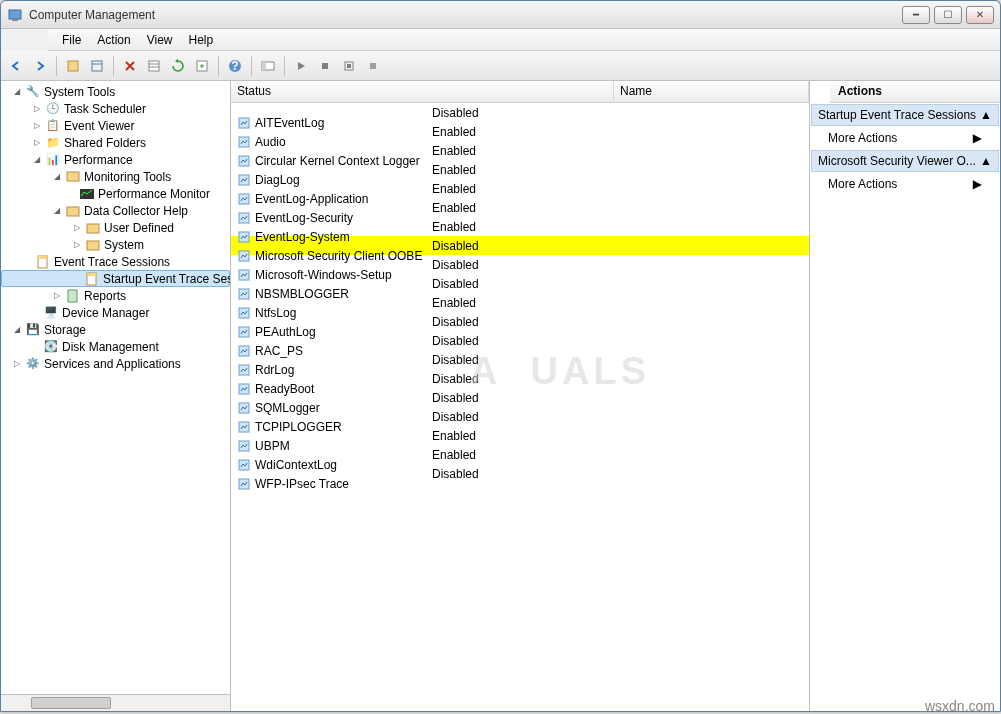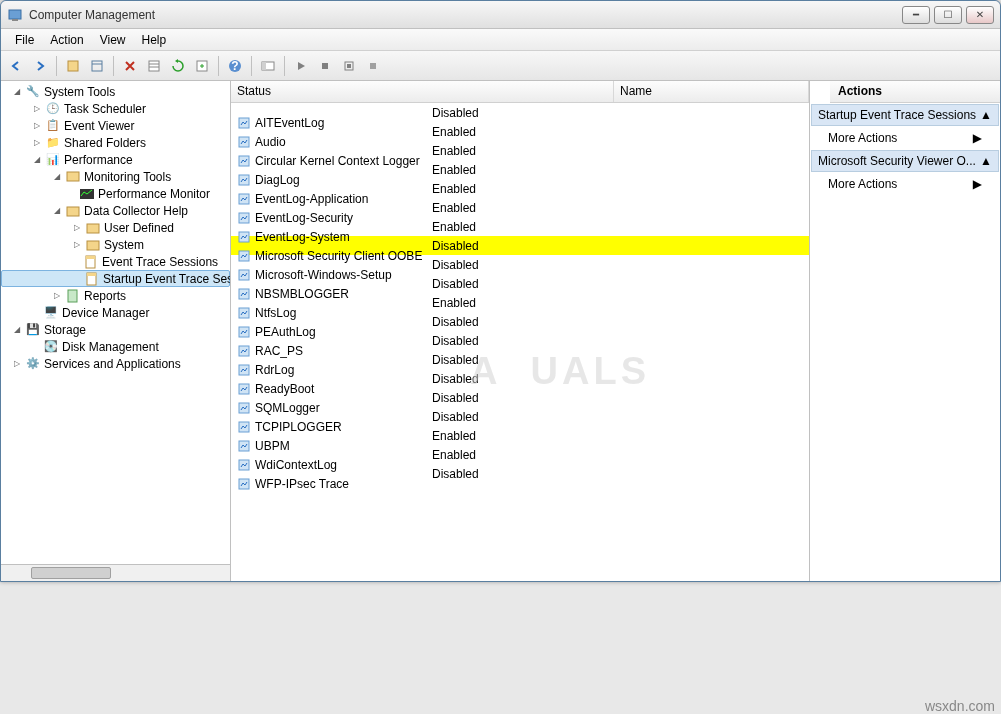--- a/index.html
+++ b/index.html
@@ -1,27 +1,27 @@
 <!DOCTYPE html>
 <html><head>
 <meta charset="utf-8">
 <style>
 * { box-sizing: border-box; margin: 0; padding: 0; font-family: "Segoe UI", Tahoma, sans-serif; font-size: 12px; }
 body { background: #e8e8e8; width: 1001px; height: 714px; overflow: hidden; }
 
-.window { width: 1001px; height: 582px; background: #f0f0f0; border: 1px solid #5a7fa0; border-radius: 6px 6px 0 0; display: flex; flex-direction: column; box-shadow: 0 0 4px rgba(0,0,0,0.3); }
+.window { width: 1001px; height: 712px; background: #f0f0f0; border: 1px solid #5a7fa0; border-radius: 6px 6px 0 0; display: flex; flex-direction: column; box-shadow: 0 0 4px rgba(0,0,0,0.3); }
 
 .titlebar { height: 28px; background: linear-gradient(#f7f7f7, #e0e0e0); border-radius: 6px 6px 0 0; display: flex; align-items: center; padding: 0 6px; border-bottom: 1px solid #c0c0c0; }
 .titlebar-icon { width: 16px; height: 16px; margin-right: 6px; }
 .titlebar-text { flex: 1; color: #333; }
 .win-controls { display: flex; gap: 4px; }
 .win-btn { width: 28px; height: 18px; border: 1px solid #888; border-radius: 3px; background: linear-gradient(#fff,#ddd); display: flex; align-items: center; justify-content: center; font-size: 10px; color: #444; cursor: default; }
 .win-btn.close { background: linear-gradient(#fff,#e8c8c8); }
 
-.menubar { height: 22px; background: linear-gradient(#fafafa,#ececec); display: flex; align-items: center; padding: 0 6px; border-bottom: 1px solid #d0d0d0; }
+.menubar { height: 22px; background: linear-gradient(#fafafa,#ececec); display: flex; align-items: center; padding: 0 6px; border-bottom: 1px solid #d0d0d0; margin-left: 47px; }
 .menu-item { padding: 2px 8px; cursor: default; }
 
 .toolbar { height: 30px; background: linear-gradient(#f7f7f7,#e6e6e6); border-bottom: 1px solid #c0c0c0; display: flex; align-items: center; padding: 0 4px; gap: 2px; }
 .tb-btn { width: 22px; height: 22px; display: flex; align-items: center; justify-content: center; border: 1px solid transparent; border-radius: 2px; cursor: default; }
 .tb-sep { width: 1px; height: 20px; background: #c0c0c0; margin: 0 3px; }
 
 .content { flex: 1; display: flex; background: #fff; overflow: hidden; }
 
 .tree-pane { width: 230px; border-right: 1px solid #c0c0c0; background: #fff; overflow: hidden; display: flex; flex-direction: column; }
 .tree-body { flex: 1; overflow: auto; padding: 2px 0; }
@@ -235,21 +235,21 @@
         </div>
         <div class="tree-row" style="padding-left:70px">
           <span class="expander">▷</span>
           <span class="node-icon">
               <svg width="16" height="16">
                 <rect x="2" y="4" width="12" height="9" fill="#f4d58a" stroke="#b89040"></rect>
               </svg>
             </span>
           <span>System</span>
         </div>
-        <div class="tree-row" style="padding-left:82px">
+        <div class="tree-row" style="padding-left:34px">
           <span class="node-icon">
               <svg width="16" height="16">
                 <rect x="3" y="2" width="9" height="12" fill="#fff" stroke="#b89040"></rect>
                 <rect x="3" y="2" width="9" height="3" fill="#f4d58a"></rect>
               </svg>
             </span>
           <span>Event Trace Sessions</span>
         </div>
         <div class="tree-row selected" style="padding-left:82px">
           <span class="node-icon">

